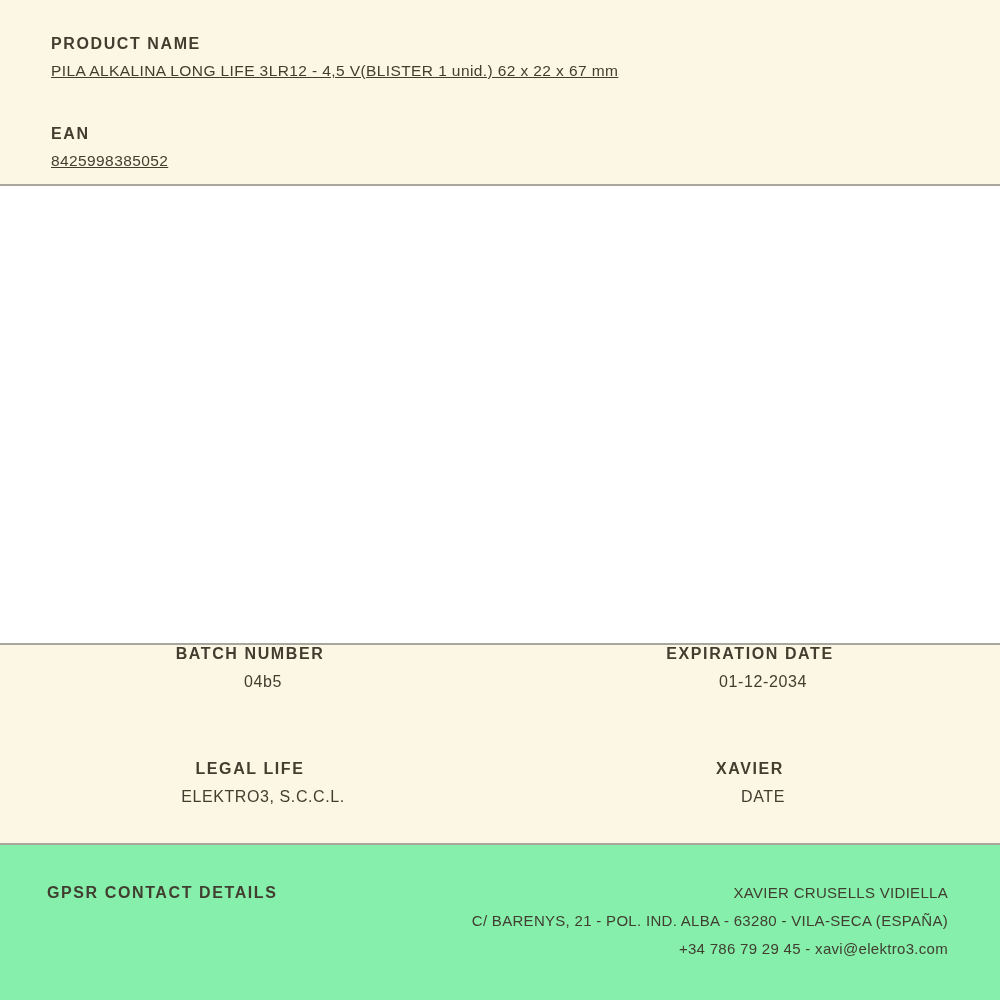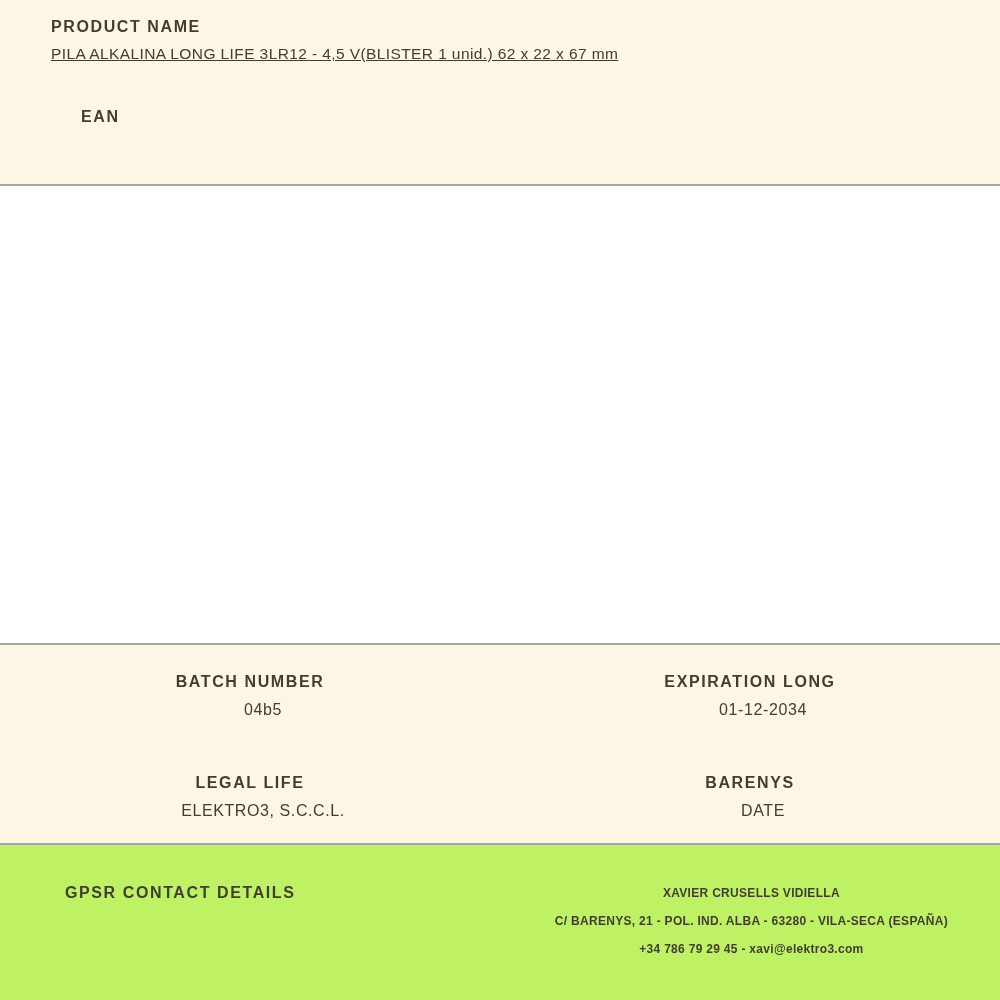--- a/index.html
+++ b/index.html
@@ -21,125 +21,124 @@
   .divider {
     height: 2px;
     background: #a9a79d;
     flex: 0 0 auto;
   }
   
   .top-section {
     height: 184px;
     box-sizing: border-box;
     background: #fcf7e5;
-    padding: 18px 50px 0 51px;
+    padding: 35px 50px 0 51px;
     flex: 0 0 auto;
   }
   .field-label {
     font-weight: bold;
     font-size: 16px;
     letter-spacing: 1.6px;
     line-height: 18px;
   }
   .top-section .field-value {
     font-size: 15.5px;
     letter-spacing: 0.4px;
     line-height: 18px;
     margin-top: 9px;
     text-decoration: underline;
   }
-  .ean-field { margin-top: 45px; margin-left: 30px; }
+  .ean-field { margin-top: 45px; }
   
   .image-area {
     height: 457px;
     background: #ffffff;
     flex: 0 0 auto;
   }
   
   .details-section {
     height: 198px;
     box-sizing: border-box;
     background: #fcf7e5;
-    padding-top: 28px;
     display: grid;
     grid-template-columns: 1fr 1fr;
     grid-template-rows: auto auto;
     row-gap: 32px;
     flex: 0 0 auto;
   }
   .detail-field { text-align: center; }
   .detail-field .field-value {
     font-size: 16px;
     letter-spacing: 0.6px;
     margin-top: 10px;
     line-height: 18px;
     margin-left: 26px;
   }
   
   .contact-section {
     height: 155px;
     box-sizing: border-box;
-    background: #bef264;
-    padding: 34px 52px 0 65px;
+    background: #86efac;
+    padding: 34px 52px 0 47px;
     display: flex;
     justify-content: space-between;
     align-items: flex-start;
     flex: 0 0 auto;
   }
   .contact-label {
     font-weight: bold;
     font-size: 16px;
     letter-spacing: 1.6px;
     line-height: 28px;
     white-space: nowrap;
   }
   .contact-lines {
-    text-align: center;
-    font-size: 12px;
+    text-align: right;
+    font-size: 15px;
     letter-spacing: 0.3px;
     line-height: 28px;
-    font-weight: bold;
   }
 </style>
 </head>
 <body>
 
 <div class="sheet">
 
   <header class="top-section">
     <div class="product-field">
       <div class="field-label">PRODUCT NAME</div>
       <div class="field-value">PILA ALKALINA LONG LIFE 3LR12 - 4,5 V(BLISTER 1 unid.) 62 x 22 x 67 mm</div>
     </div>
     <div class="ean-field">
       <div class="field-label">EAN</div>
+      <div class="field-value">8425998385052</div>
     </div>
   </header>
 
   <div class="divider"></div>
 
   <main class="image-area"></main>
 
   <div class="divider"></div>
 
   <section class="details-section">
     <div class="detail-field">
       <div class="field-label">BATCH NUMBER</div>
       <div class="field-value">04b5</div>
     </div>
     <div class="detail-field">
-      <div class="field-label">EXPIRATION LONG</div>
+      <div class="field-label">EXPIRATION DATE</div>
       <div class="field-value">01-12-2034</div>
     </div>
     <div class="detail-field">
       <div class="field-label">LEGAL LIFE</div>
       <div class="field-value">ELEKTRO3, S.C.C.L.</div>
     </div>
     <div class="detail-field">
-      <div class="field-label">BARENYS</div>
+      <div class="field-label">XAVIER</div>
       <div class="field-value">DATE</div>
     </div>
   </section>
 
   <div class="divider"></div>
 
   <footer class="contact-section">
     <div class="contact-label">GPSR CONTACT DETAILS</div>
     <div class="contact-lines">
       <div>XAVIER CRUSELLS VIDIELLA</div>

